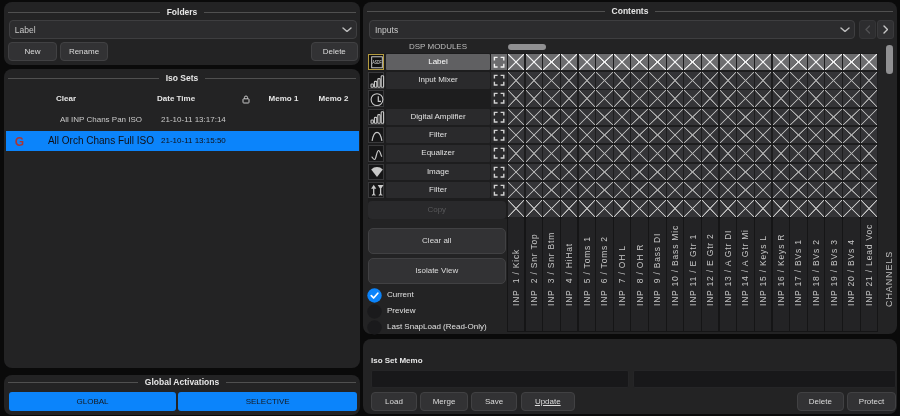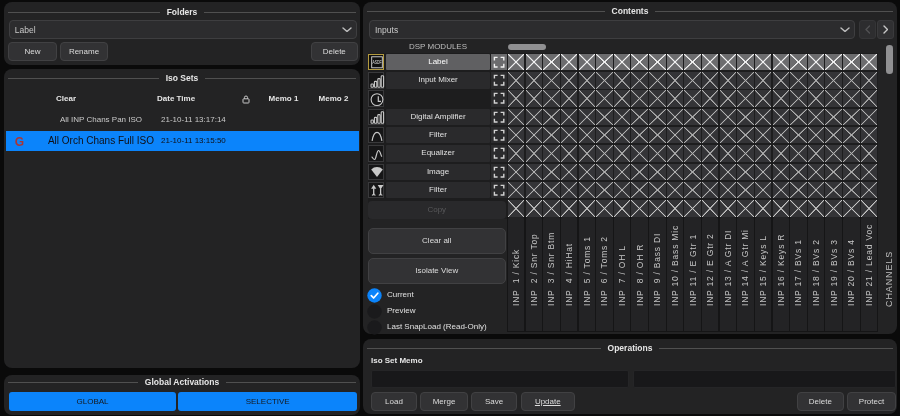--- a/index.html
+++ b/index.html
@@ -415,21 +415,20 @@
 <div class="strip" style="left:807.8px;top:217.4px;width:16.6px;height:114.1px;"></div>
 <div class="striptext" style="left:808px;top:306px;width:95px;height:16.6px;line-height:16.6px;">INP 18 / BVs 2</div>
 <div class="strip" style="left:825.4px;top:217.4px;width:16.6px;height:114.1px;"></div>
 <div class="striptext" style="left:825.6px;top:306px;width:95px;height:16.6px;line-height:16.6px;">INP 19 / BVs 3</div>
 <div class="strip" style="left:843.1px;top:217.4px;width:16.6px;height:114.1px;"></div>
 <div class="striptext" style="left:843.3px;top:306px;width:95px;height:16.6px;line-height:16.6px;">INP 20 / BVs 4</div>
 <div class="strip" style="left:860.7px;top:217.4px;width:16.6px;height:114.1px;"></div>
 <div class="striptext" style="left:860.9px;top:306px;width:95px;height:16.6px;line-height:16.6px;">INP 21 / Lead Voc</div>
 <div class="striptext" style="left:883px;top:307px;width:70px;height:13px;line-height:13px;font-size:9px;letter-spacing:0.9px;color:#c0c0c0;">CHANNELS</div>
 <div class="panel" style="left:363px;top:339px;width:534px;height:75px;"></div>
-<div class="hdr" style="left:363px;top:341.5px;width:534px;"><span>Operations</span></div>
 <div class="t" style="font-size:8px;color:#e6e6e6;line-height:10px;font-weight:bold;left:371px;top:356.2px;">Iso Set Memo</div>
 <div class="t" style="left:371px;top:369.8px;width:258px;height:18px;background:#18181a;border:1px solid #252527;border-radius:2px;box-sizing:border-box;"></div>
 <div class="t" style="left:633px;top:369.8px;width:263px;height:18px;background:#18181a;border:1px solid #252527;border-radius:2px;box-sizing:border-box;"></div>
 <div class="btn" style="left:371px;top:391.8px;width:46px;height:19px;line-height:17px;">Load</div>
 <div class="btn" style="left:420px;top:391.8px;width:48px;height:19px;line-height:17px;">Merge</div>
 <div class="btn" style="left:471px;top:391.8px;width:46px;height:19px;line-height:17px;">Save</div>
 <div class="btn" style="left:520.8px;top:391.8px;width:54px;height:19px;line-height:17px;text-decoration:underline;">Update</div>
 <div class="btn" style="left:796.8px;top:391.8px;width:47px;height:19px;line-height:17px;">Delete</div>
 <div class="btn" style="left:847px;top:391.8px;width:49px;height:19px;line-height:17px;">Protect</div>
 </div>

